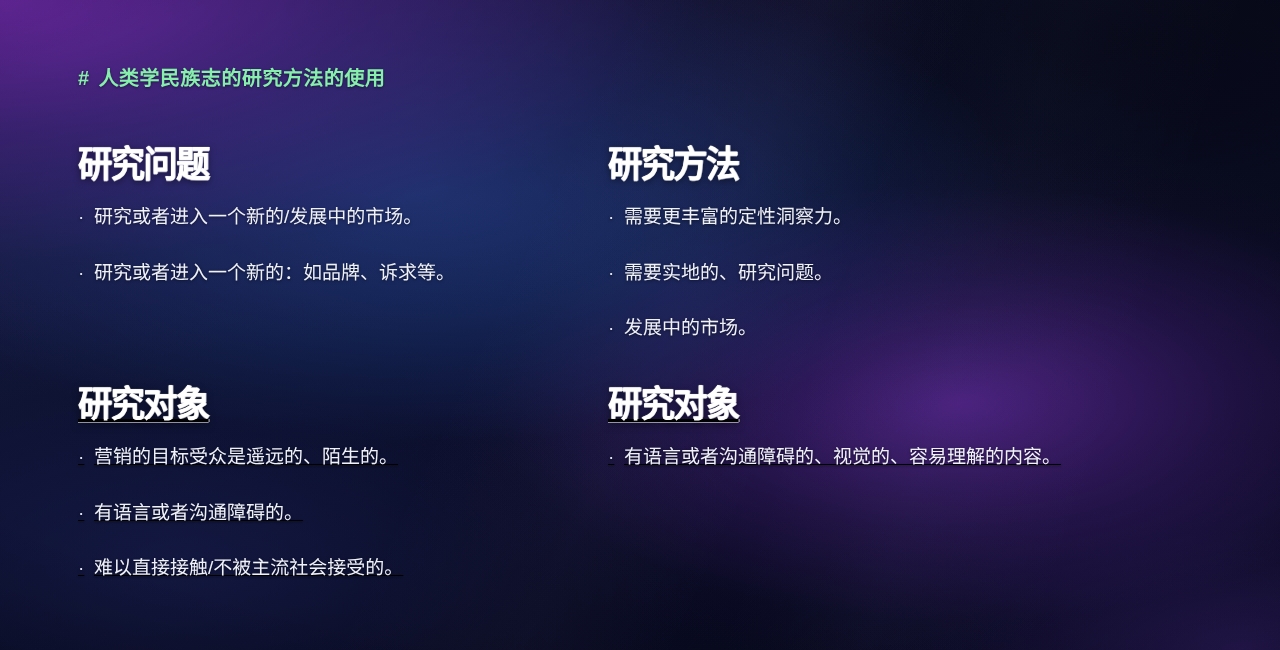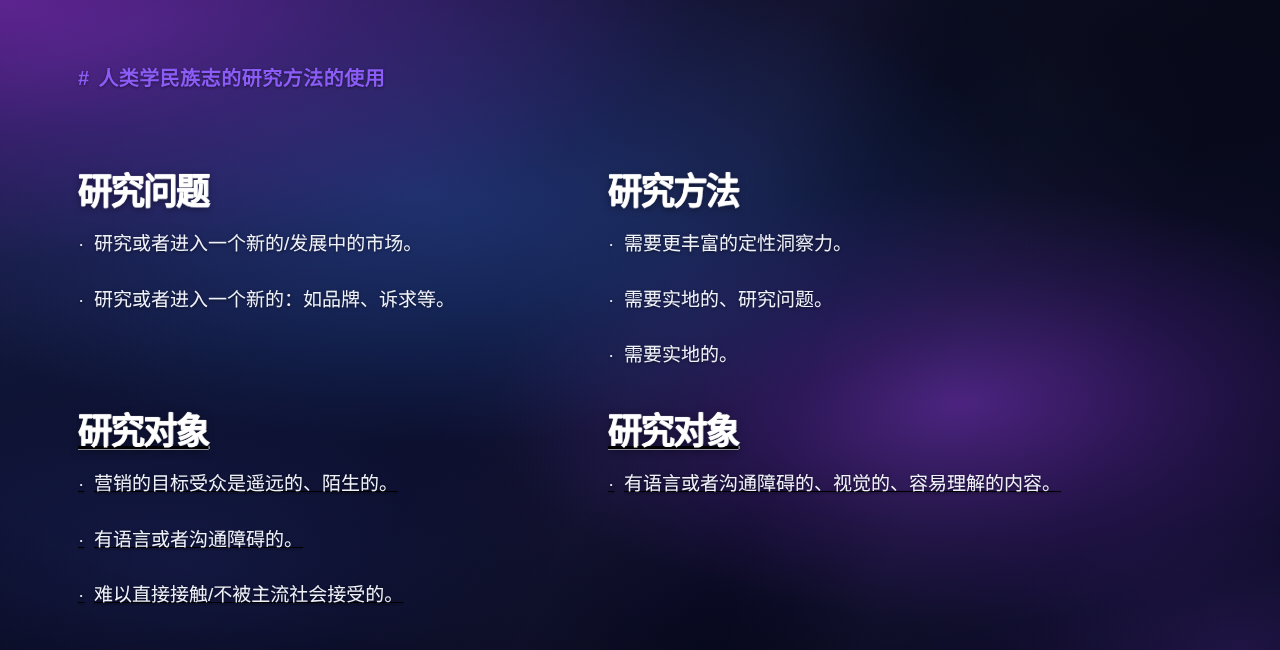--- a/index.html
+++ b/index.html
@@ -64,35 +64,35 @@
     inset:0;
     z-index:5;
   }
 
   .page-title {
     position:absolute;
     left:78px;
     top:62px;
     font-size:20px;
     font-weight:bold;
-    color:#8b5cf6;
+    color:#86efac;
     letter-spacing:0.5px;
     white-space:nowrap;
     text-shadow:0 1px 3px rgba(0,0,0,0.45);
   }
   .page-title .hash { margin-right:9px; }
 
   .columns {
     position:absolute;
     left:0; top:0;
     width:1280px;
     height:650px;
   }
 
-  .section { position:absolute;margin-top:27px; }
+  .section { position:absolute; }
 
   
   .col-left  { left:78px;  width:540px; }
   .col-right { left:608px; width:600px; }
   
   .row-top    { top:146px; }
   .row-bottom { top:386px;text-decoration:underline; }
 
   .section-heading {
     font-family:"DejaVu Sans","Liberation Sans",sans-serif;
@@ -172,21 +172,21 @@
           <li class="bullet">
             <span class="bullet-dot">·</span>
             <span class="bullet-text">需要更丰富的定性洞察力。</span>
           </li>
           <li class="bullet">
             <span class="bullet-dot">·</span>
             <span class="bullet-text">需要实地的、研究问题。</span>
           </li>
           <li class="bullet">
             <span class="bullet-dot">·</span>
-            <span class="bullet-text">需要实地的。</span>
+            <span class="bullet-text">发展中的市场。</span>
           </li>
         </ul>
       </div>
       <div class="section col-left row-bottom">
         <div class="section-heading">研究对象</div>
         <ul class="bullets">
           <li class="bullet">
             <span class="bullet-dot">·</span>
             <span class="bullet-text">营销的目标受众是遥远的、陌生的。</span>
           </li>

